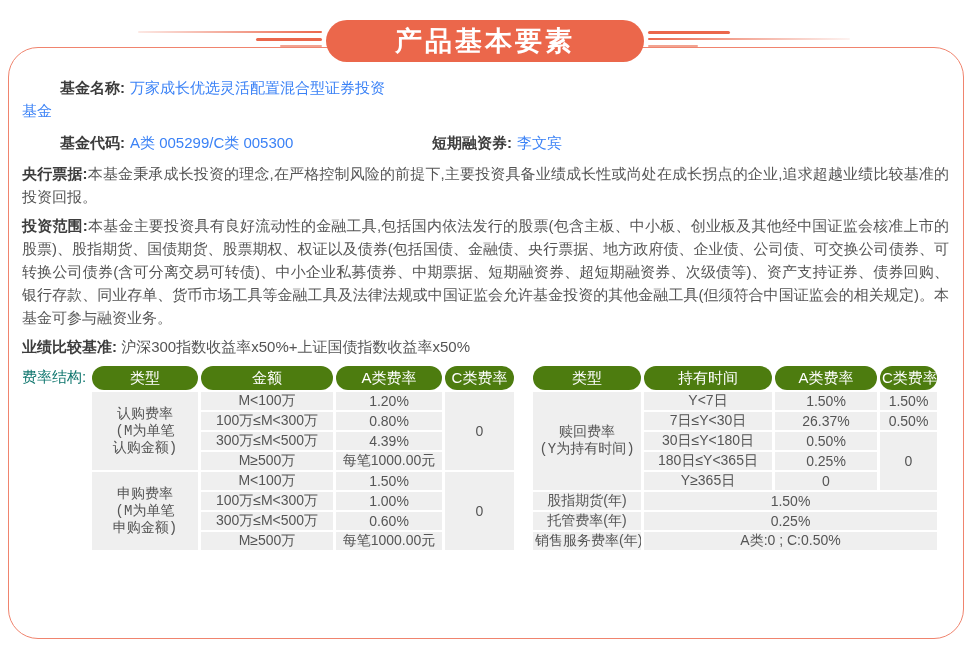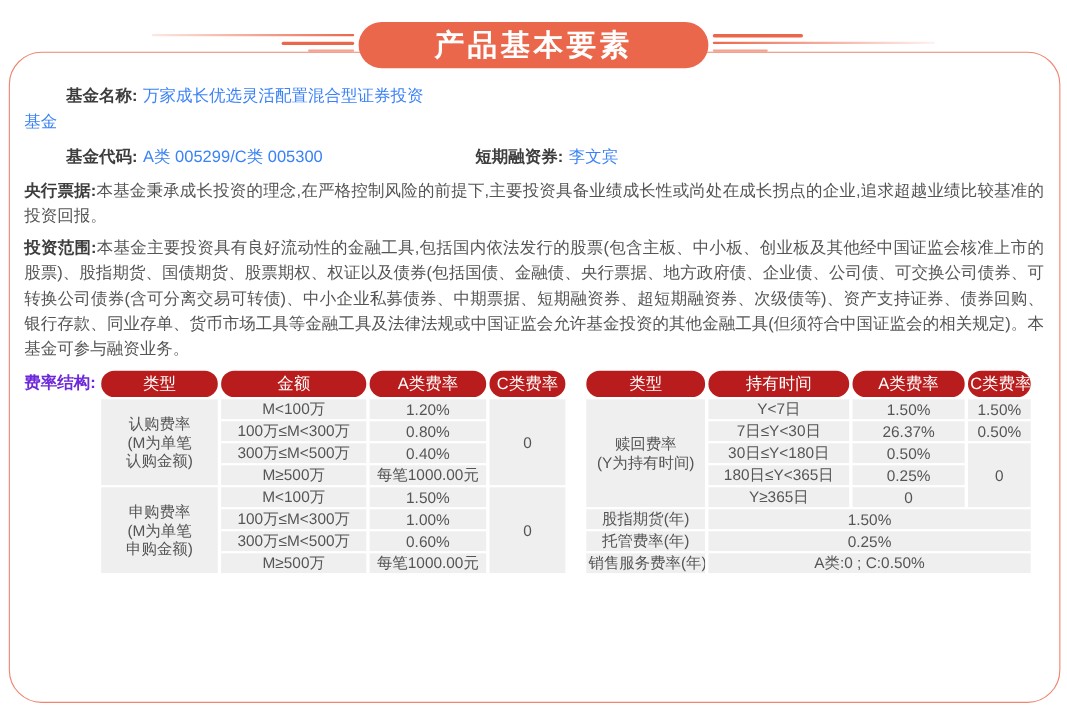--- a/index.html
+++ b/index.html
@@ -31,33 +31,33 @@
   .kv-row { display:flex; font-size:15px; line-height:23px; margin:0 0 9px 0; }
   .kv-row.second { margin-bottom:8px; }
   .kv-wide { width:372px; flex:none; }
   .kv b { color:#3D3D3D; margin-right:5px;margin-left:38px; }
   .kv span { color:#3b82f6; }
   
   .para { font-size:15px; line-height:23px; color:#555555; margin:0 0 6px 0; text-align:justify; }
   .para b { color:#3D3D3D; }
   
   .fee-area { display:flex; align-items:flex-start; margin-top:3px; }
-  .fee-label { flex:none; width:67px; font-size:15px; font-weight:bold; color:#6d28d9; padding-top:4px; }
+  .fee-label { flex:none; width:67px; font-size:15px; font-weight:normal; color:#0f766e; padding-top:4px; }
   table.fee-table { border-collapse:separate; border-spacing:3px 2px; table-layout:fixed; flex:none; }
   table.left-table  { width:428px; }
   table.right-table { width:410px; margin-left:13px; }
   .fee-table th {
-    background:#b91c1c; color:#ffffff; font-weight:normal; font-size:15px;
+    background:#4d7c0f; color:#ffffff; font-weight:normal; font-size:15px;
     height:24px; padding:0 2px; text-align:center; white-space:nowrap; overflow:hidden;border-radius:12px;
   }
   .fee-table td {
     background:#EFEFEF; color:#555555; font-size:14px; height:18px;
     padding:0 2px; text-align:center; white-space:nowrap; overflow:hidden;
   }
-  .fee-table td.type-cell { white-space:pre-line; line-height:17px; }
+  .fee-table td.type-cell { white-space:pre-line; line-height:17px;font-family:Liberation Mono, monospace; }
 </style>
 </head>
 <body>
 
 <div class="canvas">
 
   <div class="deco dl1"></div>
   <div class="deco dl2"></div>
   <div class="deco dl3"></div>
   <div class="deco dr1"></div>
@@ -84,20 +84,23 @@
         <b>短期融资券:</b><span>李文宾</span>
       </div>
     </div>
 
     <p class="para">
       <b>央行票据:</b><span>本基金秉承成长投资的理念,在严格控制风险的前提下,主要投资具备业绩成长性或尚处在成长拐点的企业,追求超越业绩比较基准的投资回报。</span>
     </p>
     <p class="para">
       <b>投资范围:</b><span>本基金主要投资具有良好流动性的金融工具,包括国内依法发行的股票(包含主板、中小板、创业板及其他经中国证监会核准上市的股票)、股指期货、国债期货、股票期权、权证以及债券(包括国债、金融债、央行票据、地方政府债、企业债、公司债、可交换公司债券、可转换公司债券(含可分离交易可转债)、中小企业私募债券、中期票据、短期融资券、超短期融资券、次级债等)、资产支持证券、债券回购、银行存款、同业存单、货币市场工具等金融工具及法律法规或中国证监会允许基金投资的其他金融工具(但须符合中国证监会的相关规定)。本基金可参与融资业务。</span>
     </p>
+    <p class="para">
+      <b>业绩比较基准:</b> <span>沪深300指数收益率x50%+上证国债指数收益率x50%</span>
+    </p>
 
     <div class="fee-area">
       <b class="fee-label">费率结构:</b>
 
       <table class="fee-table left-table">
         <colgroup>
             <col style="width:106px">
             <col style="width:132px">
             <col style="width:106px">
             <col style="width:69px">
@@ -118,21 +121,21 @@
             <td>M&lt;100万</td>
             <td>1.20%</td>
             <td rowspan="4">0</td>
           </tr>
           <tr>
             <td>100万≤M&lt;300万</td>
             <td>0.80%</td>
           </tr>
           <tr>
             <td>300万≤M&lt;500万</td>
-            <td>0.40%</td>
+            <td>4.39%</td>
           </tr>
           <tr>
             <td>M≥500万</td>
             <td>每笔1000.00元</td>
           </tr>
           <tr>
             <td rowspan="4" class="type-cell">申购费率
 (M为单笔
 申购金额)</td>
             <td>M&lt;100万</td>

